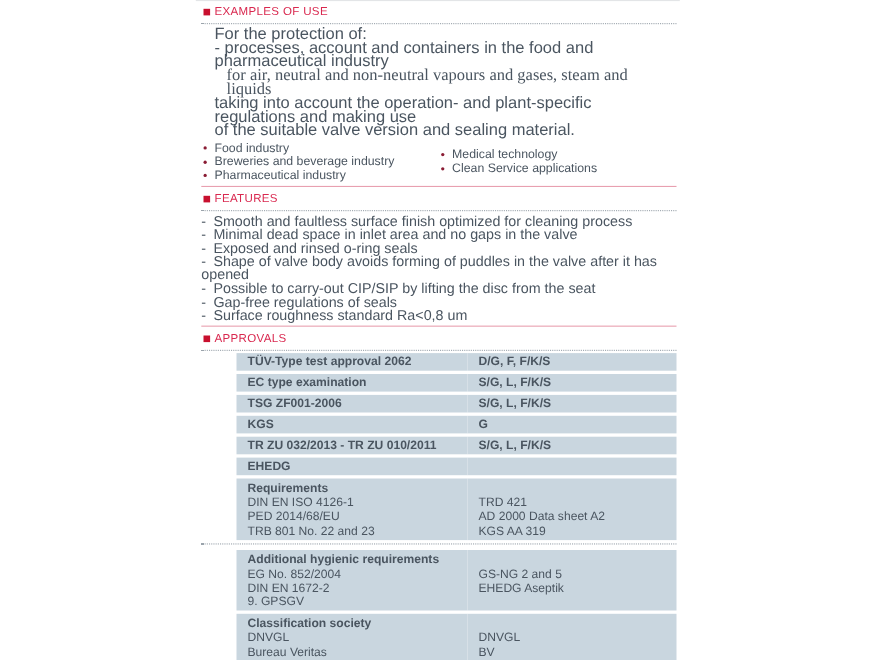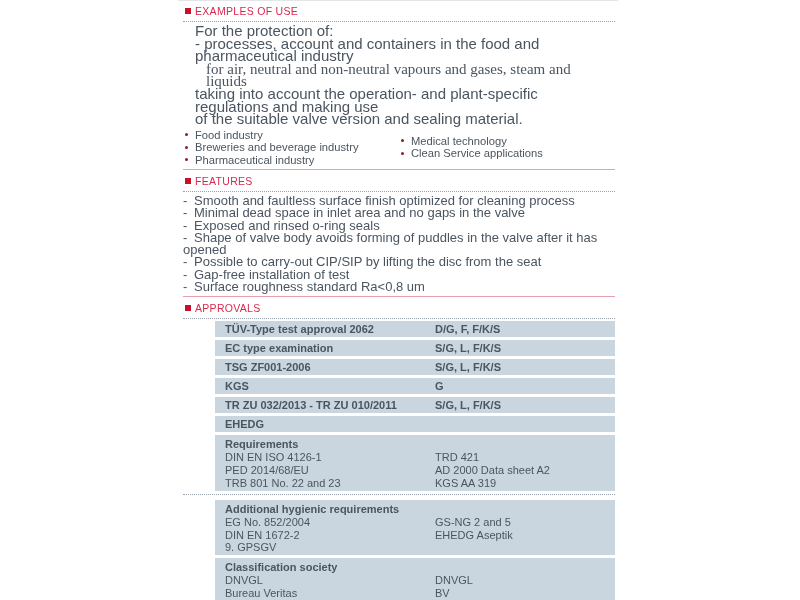--- a/index.html
+++ b/index.html
@@ -87,21 +87,21 @@
     <span class="sq"></span>
     <span>FEATURES</span>
   </div>
   <div class="dotline"></div>
   <div>
     <div class="feat"><span class="dash">-</span><span>Smooth and faultless surface finish optimized for cleaning process</span></div>
     <div class="feat"><span class="dash">-</span><span>Minimal dead space in inlet area and no gaps in the valve</span></div>
     <div class="feat"><span class="dash">-</span><span>Exposed and rinsed o-ring seals</span></div>
     <div class="feat"><span class="dash">-</span><span>Shape of valve body avoids forming of puddles in the valve after it has opened</span></div>
     <div class="feat"><span class="dash">-</span><span>Possible to carry-out CIP/SIP by lifting the disc from the seat</span></div>
-    <div class="feat"><span class="dash">-</span><span>Gap-free installation of test</span></div>
+    <div class="feat"><span class="dash">-</span><span>Gap-free regulations of seals</span></div>
     <div class="feat"><span class="dash">-</span><span>Surface roughness standard Ra&lt;0,8 um</span></div>
   </div>
 
   <div class="redline"></div>
 
   <div class="sec-head">
     <span class="sq"></span>
     <span>APPROVALS</span>
   </div>
   <div class="dotline" style="margin-bottom:0;"></div>

